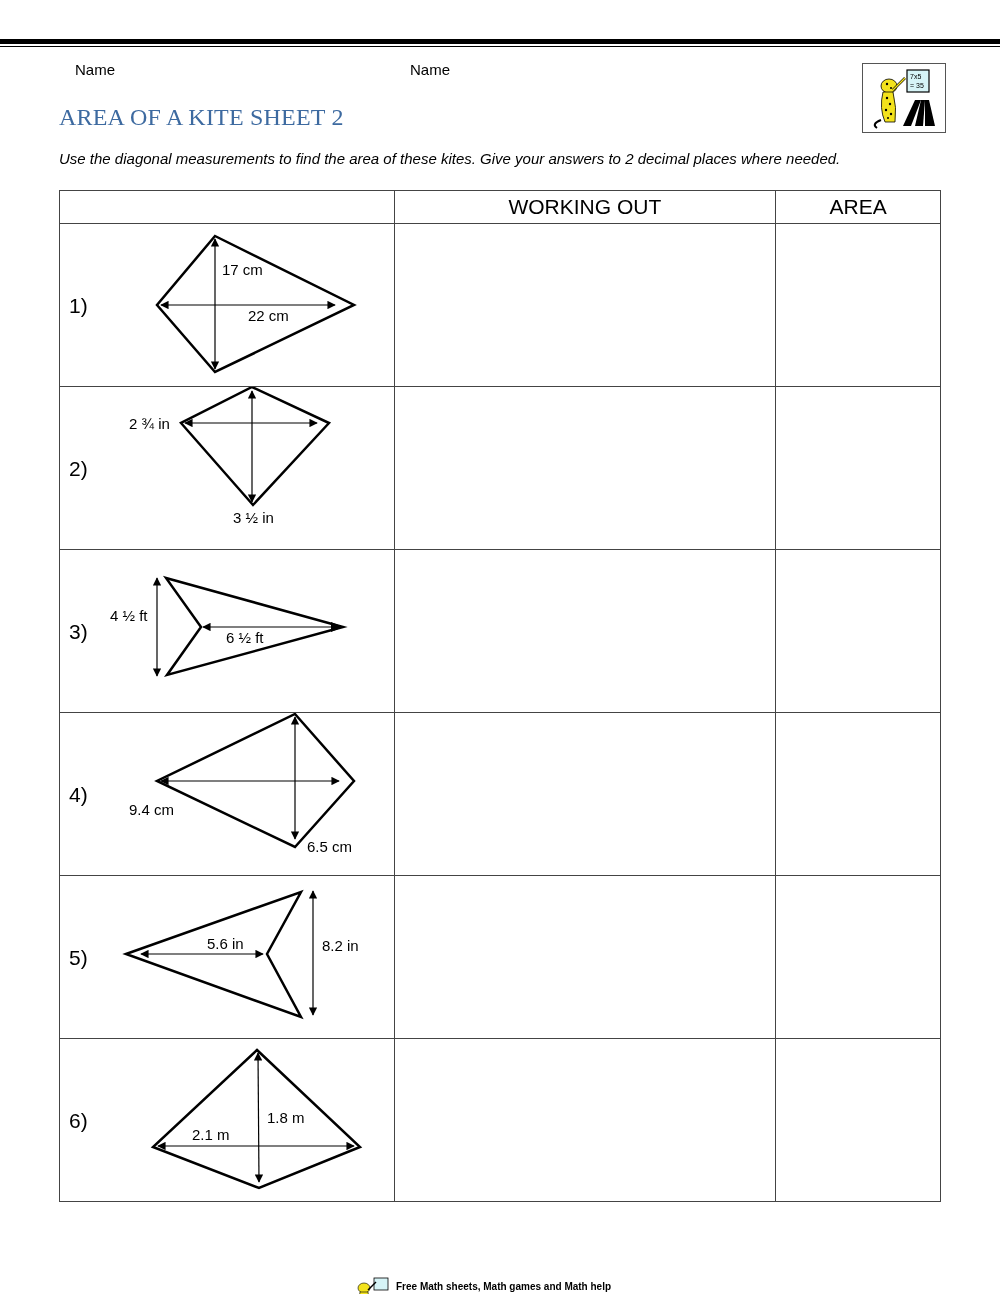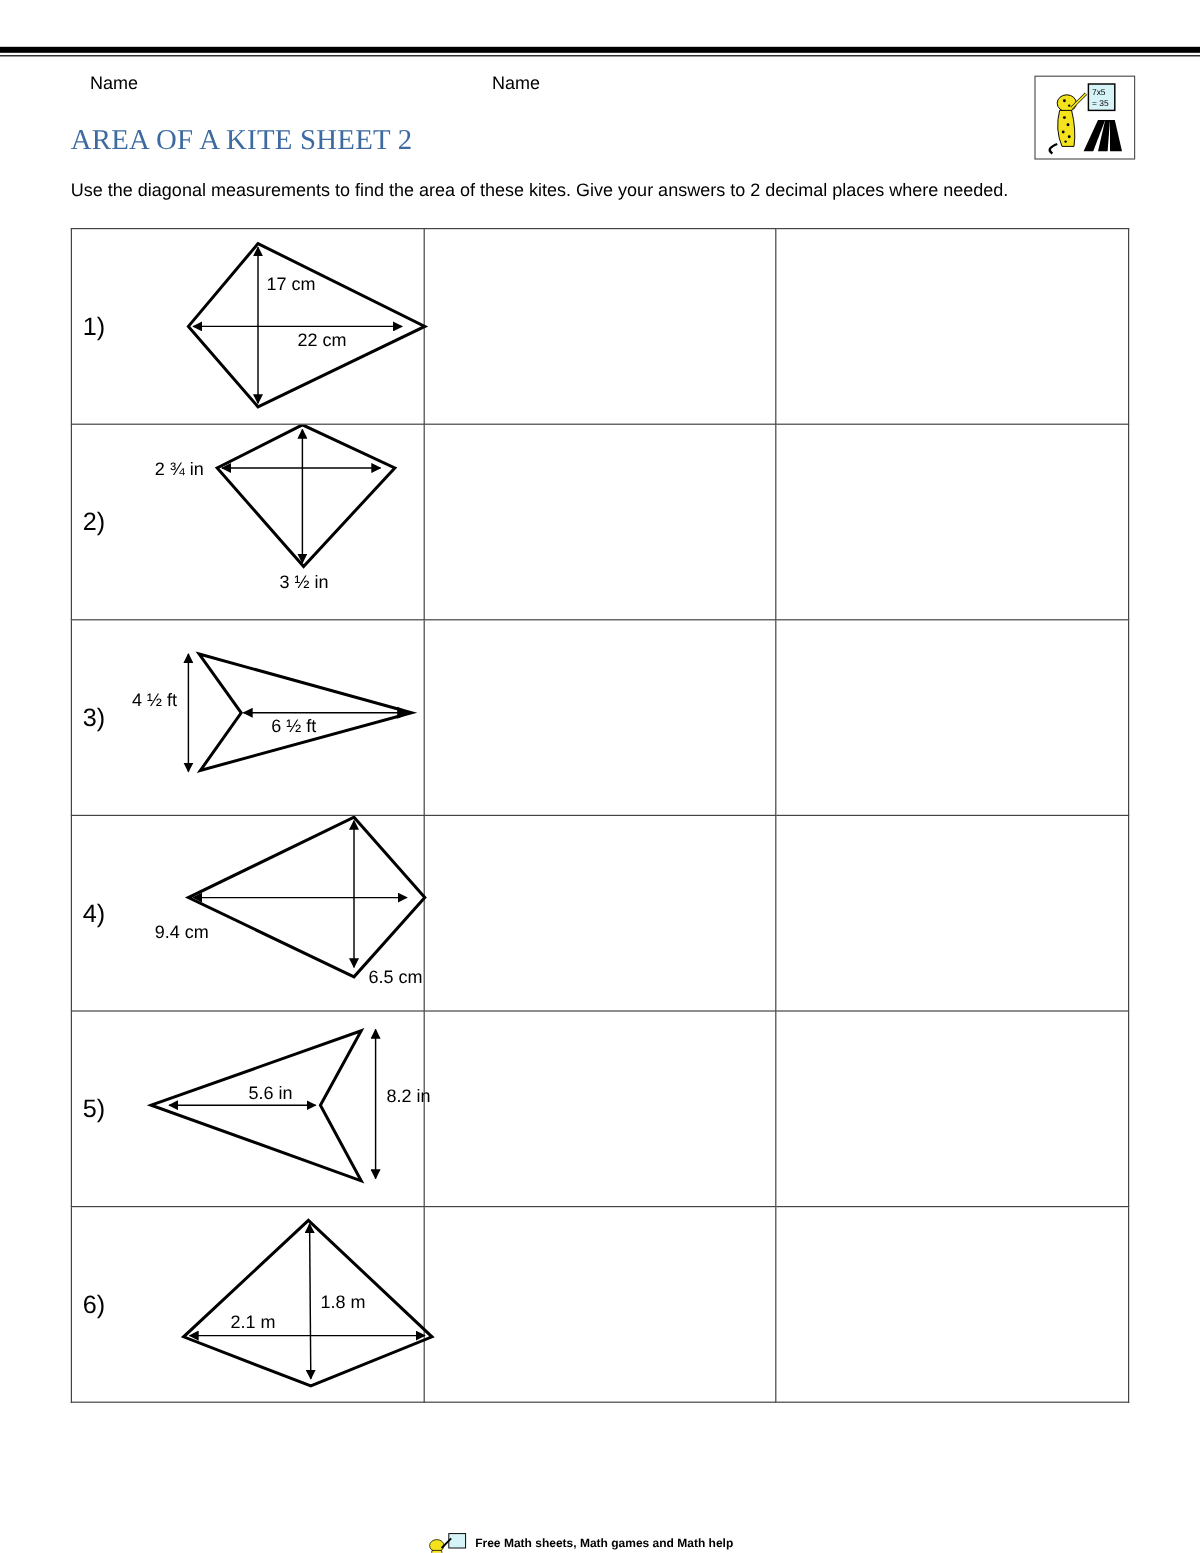--- a/index.html
+++ b/index.html
@@ -3,21 +3,21 @@
 <meta charset="utf-8">
 <style>
   html, body { margin: 0; padding: 0; background: #ffffff; }
   body { width: 1000px; height: 1294px; position: relative; overflow: hidden;
          font-family: "Liberation Sans", "DejaVu Sans", sans-serif; color: #000; }
   .rule-thick { position: absolute; left: 0; top: 39px; width: 1000px; height: 5px; background: #000; }
   .rule-thin { position: absolute; left: 0; top: 46px; width: 1000px; height: 1px; background: #000; }
   .lbl { position: absolute; font-size: 15px; }
   .title { position: absolute; left: 59px; top: 104px; font-family: "Liberation Serif", "DejaVu Serif", serif;
            font-size: 24px; color: #3d6aa0; letter-spacing: 0.2px; white-space: nowrap; }
-  .instr { position: absolute; left: 59px; top: 150px; font-size: 15px; white-space: nowrap; text-align: center; }
+  .instr { position: absolute; left: 59px; top: 150px; font-size: 15px; font-style: italic; white-space: nowrap; text-align: center; }
   .logo { position: absolute; left: 862px; top: 63px; width: 82px; height: 68px;
           border: 1px solid #555; background: #fff; }
   table.ws { position: absolute; left: 59px; top: 190px; width: 882px; border-collapse: collapse; }
   table.ws td, table.ws th { border: 1px solid #444; padding: 0; }
   table.ws th { height: 32px; font-weight: normal; font-size: 21px; text-align: center; }
   table.ws td { height: 162px; vertical-align: top; }
   .col1 { width: 334px; } .col2 { width: 381px; } .col3 { width: 164px; }
   .qcell { position: relative; }
   .qnum { position: absolute; left: 9px; font-size: 21px; }
   svg.kite { position: absolute; left: 0; top: 0; }
@@ -60,20 +60,25 @@
       <circle cx="28" cy="50" r="1.2" fill="#000"></circle>
     <circle cx="25" cy="54" r="1" fill="#000"></circle>
   </svg>
 </div>
 
 <div class="title">AREA OF A KITE SHEET 2</div>
 <div class="instr">Use the diagonal measurements to find the area of these kites. Give your answers to 2 decimal places where needed.</div>
 
 <table class="ws">
   <tbody>
+      <tr>
+    <th class="col1"></th>
+    <th class="col2">WORKING OUT</th>
+    <th class="col3">AREA</th>
+  </tr>
 
   <tr>
     <td class="qcell">
       <span class="qnum" style="top:70px;">1)</span>
       <svg class="kite" width="334" height="162" viewBox="59 224 334 162">
         <defs>
           <marker id="ah" viewBox="0 0 10 10" refX="9" refY="5" markerWidth="7" markerHeight="7" orient="auto-start-reverse">
             <path d="M0 0 L10 5 L0 10 Z" fill="#000"></path>
           </marker>
         </defs>

